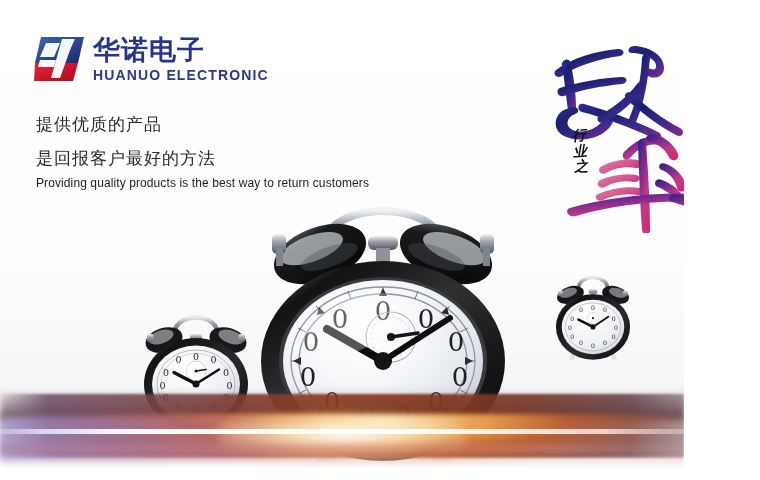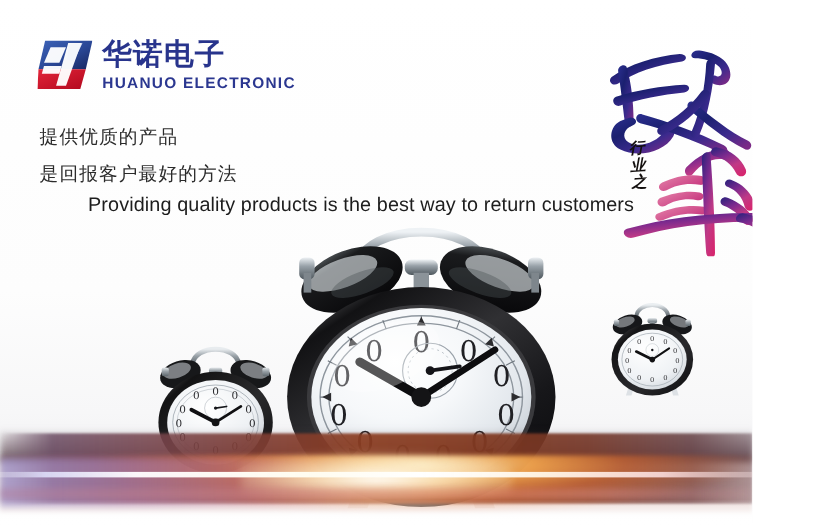--- a/index.html
+++ b/index.html
@@ -118,21 +118,21 @@
   .slogan-cn{
     position:absolute; left:36px;
     font-family:"DejaVu Sans", sans-serif;
     font-size:17px; color:#2b2b2b; letter-spacing:1px; white-space:nowrap;
   }
   .slogan-cn.l1{ top:113px; }
   .slogan-cn.l2{ top:147px;text-align:center; }
   .slogan-en{
     position:absolute; left:36px; top:176px;
     font-family:"Liberation Sans", sans-serif;
-    font-size:18px; color:#1d1d1d; letter-spacing:.1px; white-space:nowrap;margin-left:44px;
+    font-size:12px; color:#1d1d1d; letter-spacing:.1px; white-space:nowrap;
   }
 
   
   .calli{ position:absolute; left:540px; top:18px; width:215px; height:215px; }
   .calli svg{ display:block; }
   .calli-vert{
     position:absolute; left:33px; top:110px;
     font-family:"DejaVu Sans", serif;
     font-size:14px; color:#14100f; line-height:1.12;
     display:flex; flex-direction:column; align-items:center;

